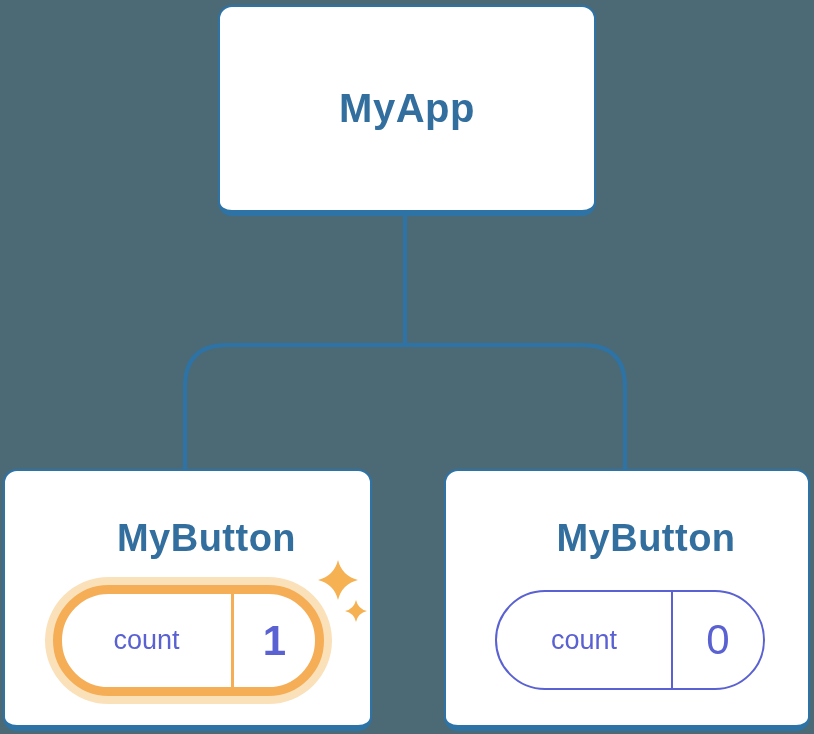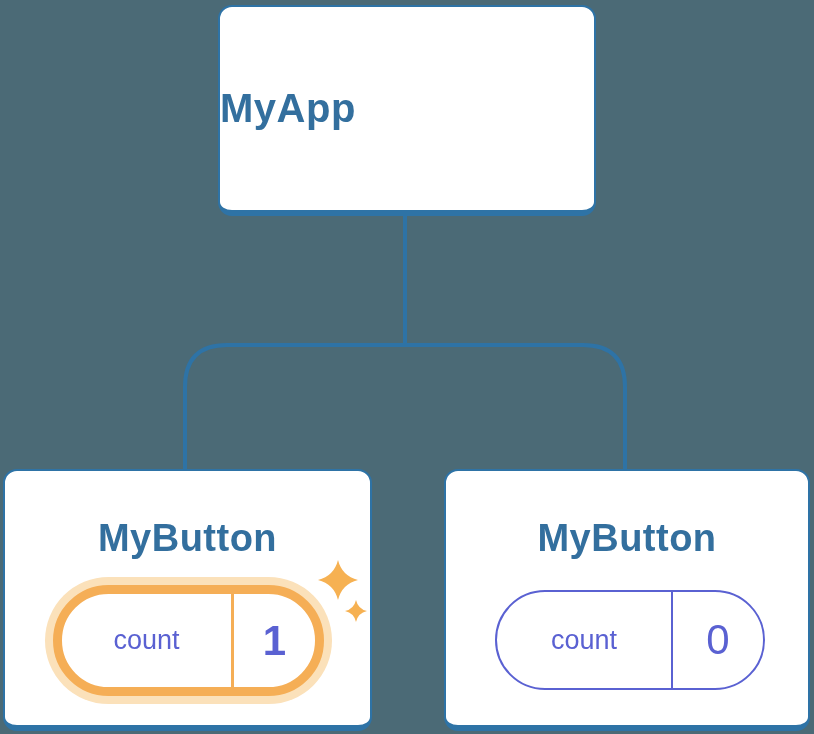--- a/index.html
+++ b/index.html
@@ -28,20 +28,21 @@
     border-radius: 14px;
     box-sizing: border-box;
   }
   .card-root {
     left: 218px;
     top: 5px;
     width: 378px;
     height: 211px;
     display: flex;
     align-items: center;
+    justify-content: center;
   }
   .card-child-left {
     left: 3px;
     top: 469px;
     width: 369px;
     height: 262px;
   }
   .card-child-right {
     left: 444px;
     top: 469px;
@@ -54,20 +55,21 @@
     font-weight: 700;
     letter-spacing: 0.5px;
   }
   .child-title {
     position: absolute;
     left: 0;
     top: 46px;
     width: 100%;
     text-align: center;
     font-size: 38px;
+    padding-left: 19px;
   }
   .pill {
     position: absolute;
     background: #ffffff;
     box-sizing: border-box;
     display: flex;
     align-items: stretch;
   }
   .pill-highlighted {
     left: 48px;

